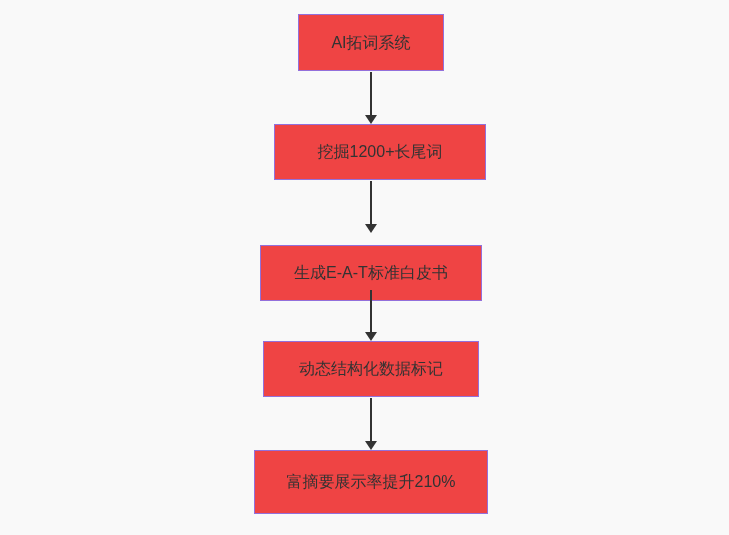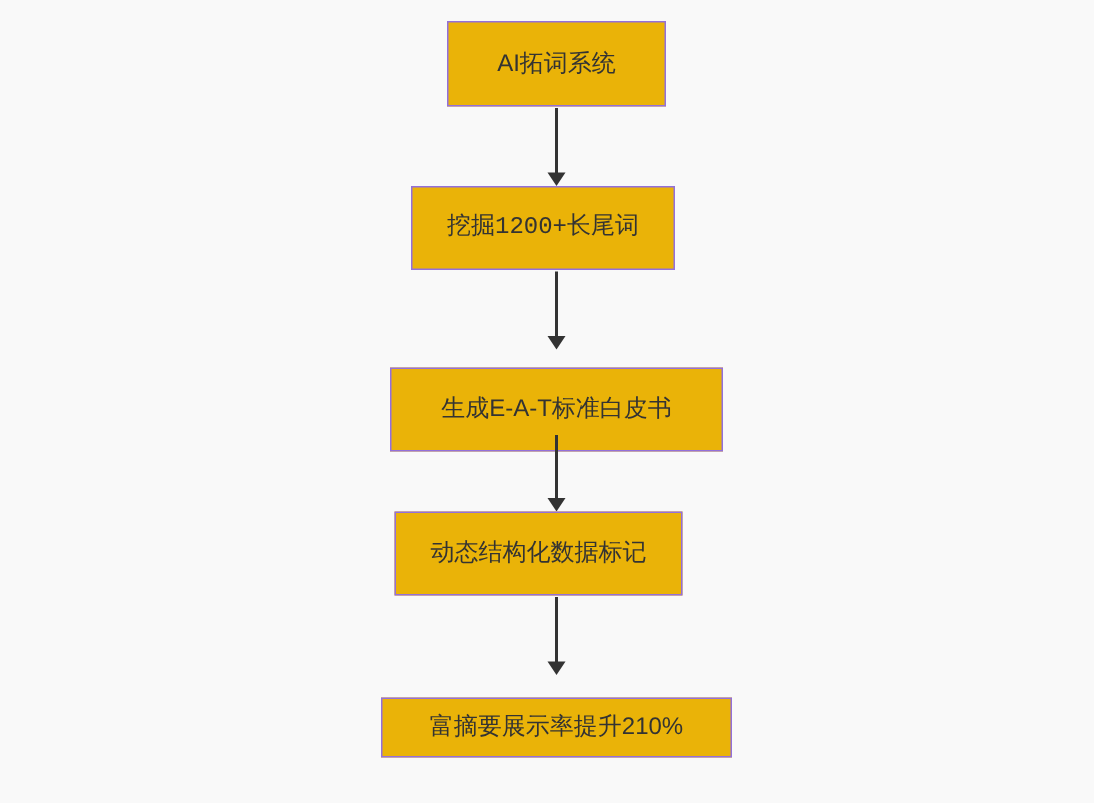--- a/index.html
+++ b/index.html
@@ -12,36 +12,36 @@
   .canvas {
     position: relative;
     width: 729px;
     height: 535px;
     background: #f9f9f9;
     overflow: hidden;
   }
   .node {
     position: absolute;
     box-sizing: border-box;
-    background: #eab308;
+    background: #ef4444;
     border: 1px solid #9370DB;
     color: #333333;
     font-size: 16px;
     line-height: 1.2;
     display: flex;
     align-items: center;
     justify-content: center;
     text-align: center;
     white-space: nowrap;
   }
   .node-0 { left: 298px; top: 14px;  width: 146px; height: 57px; }
-  .node-1 { left: 274px; top: 124px; width: 176px; height: 56px; font-family: Liberation Mono, monospace; }
+  .node-1 { left: 274px; top: 124px; width: 212px; height: 56px; }
   .node-2 { left: 260px; top: 233px; width: 222px; height: 56px; margin-top: 12px; }
-  .node-3 { left: 263px; top: 341px; width: 192px; height: 56px; text-align: right; }
-  .node-4 { left: 254px; top: 450px; width: 234px; height: 40px; margin-top: 15px; }
+  .node-3 { left: 263px; top: 341px; width: 216px; height: 56px; text-align: right; }
+  .node-4 { left: 254px; top: 450px; width: 234px; height: 64px; }
 
   .arrow {
     position: absolute;
     width: 12px;
     margin-left: -6px;
   }
   .arrow-0 { left: 371px; top: 72px;  height: 52px; }
   .arrow-1 { left: 371px; top: 181px; height: 52px; }
   .arrow-2 { left: 371px; top: 290px; height: 51px; }
   .arrow-3 { left: 371px; top: 398px; height: 52px; }

